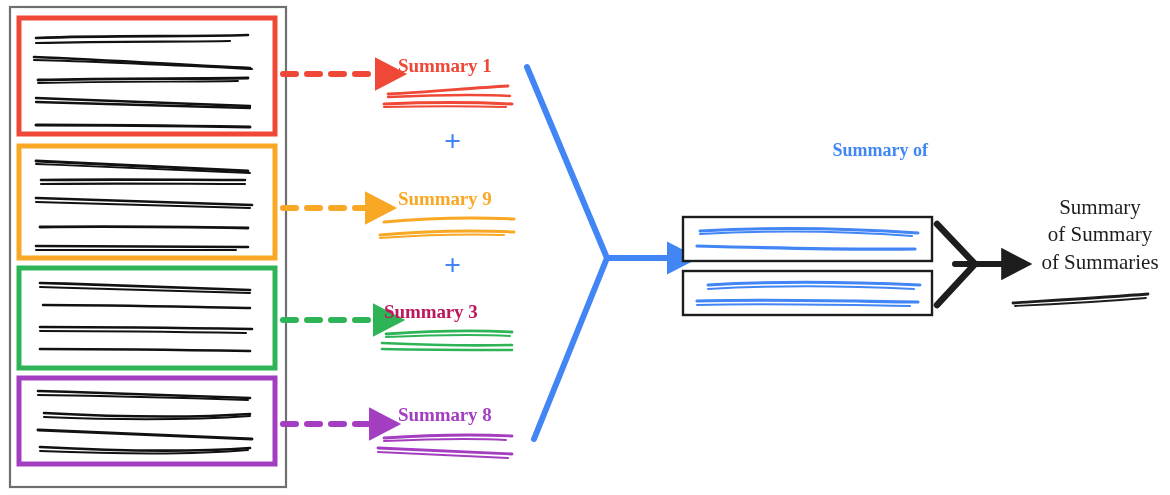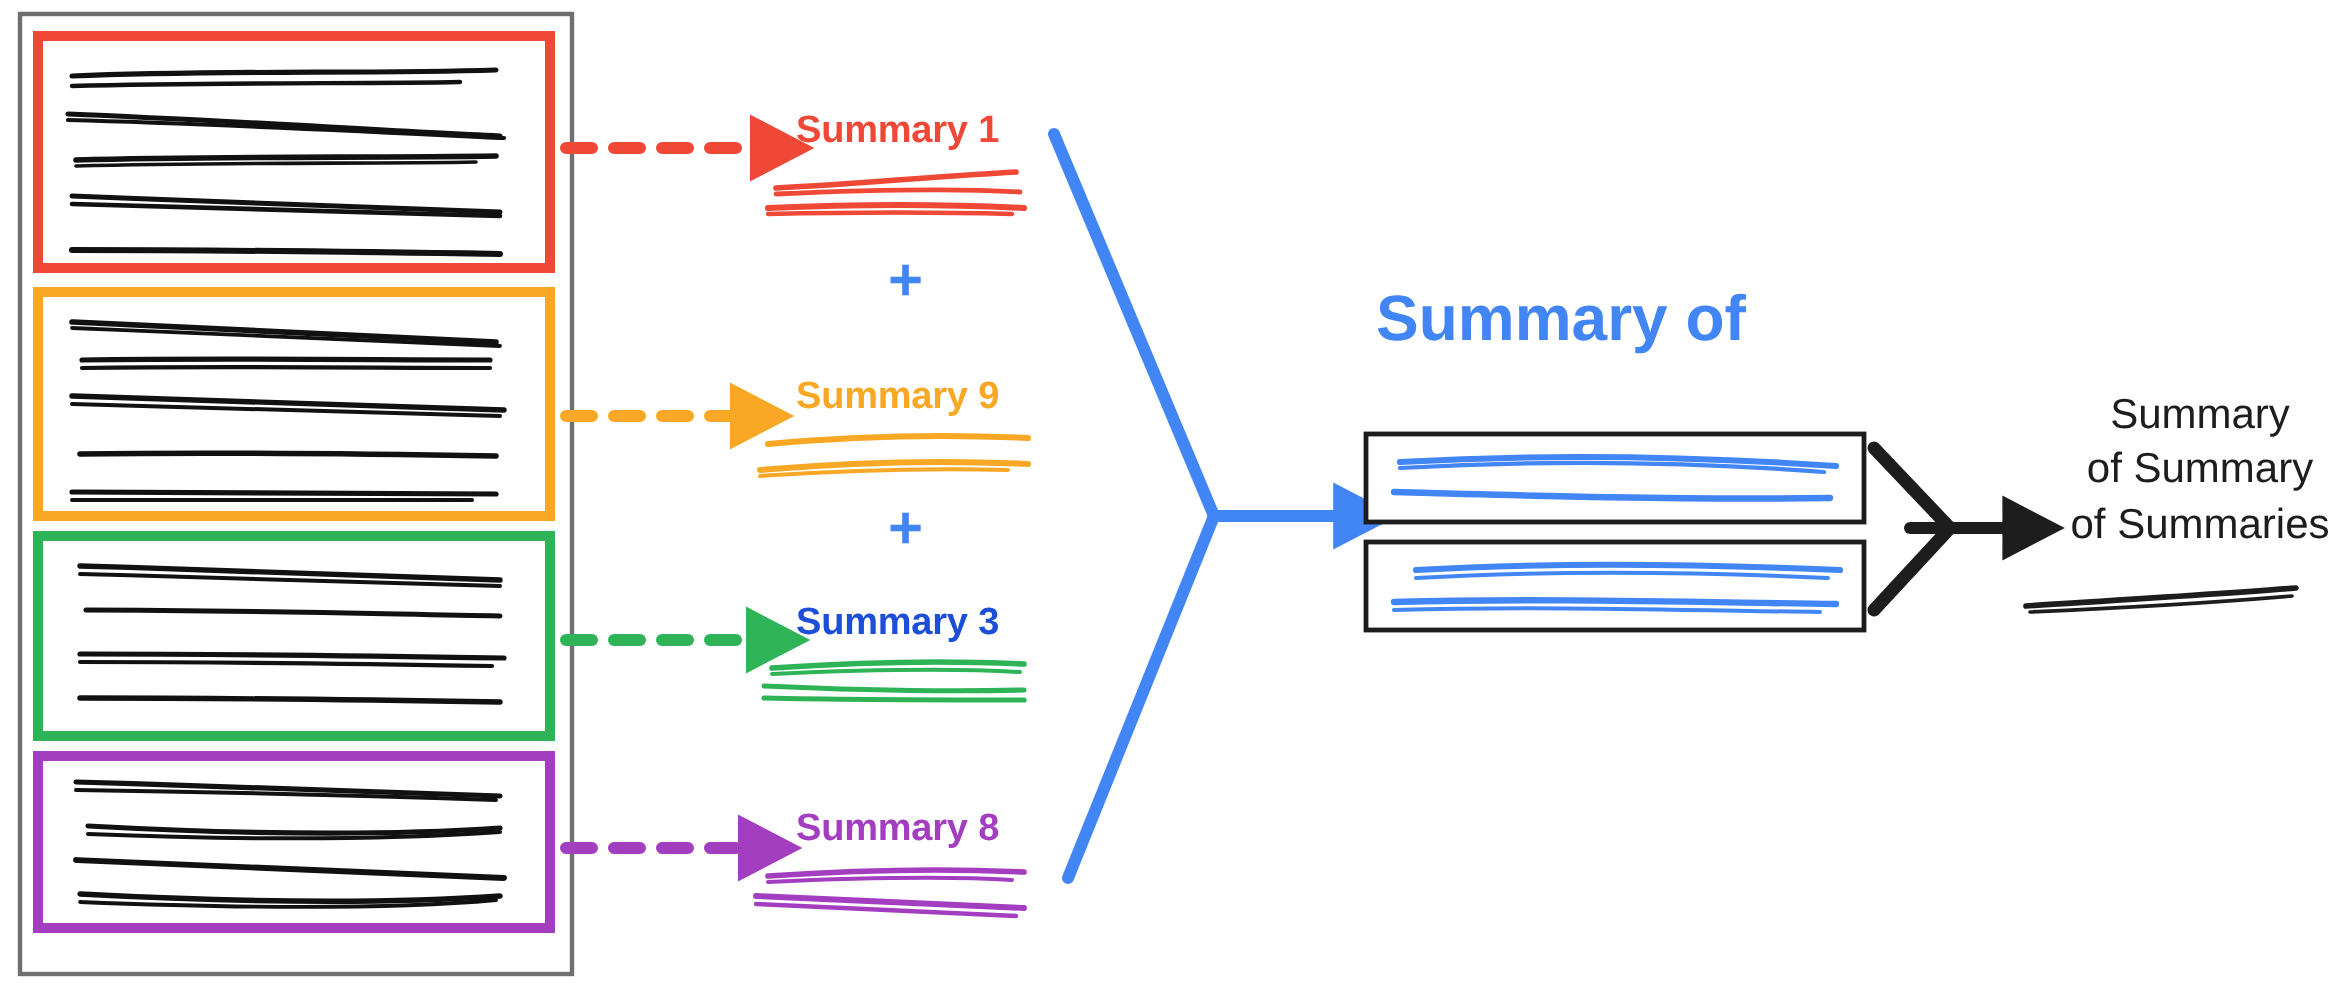--- a/index.html
+++ b/index.html
@@ -21,37 +21,37 @@
   #canvas svg.layer {
     position: absolute;
     top: 0;
     left: 0;
     width: 1170px;
     height: 495px;
   }
   .lbl {
     position: absolute;
     white-space: nowrap;
-    font-family: Liberation Sans, sans-serif;
+    font-family: Liberation Serif, serif;
     line-height: 1.18;
   }
   .summary-label {
     font-size: 19px;
     font-weight: 600;
     letter-spacing: -0.1px;
   }
   .plus-label {
     font-size: 30px;
     font-weight: 700;
     line-height: 1;
   }
   .sos-title {
-    font-size: 32px;
+    font-size: 18px;
     font-weight: 600;
-    text-align: left;
+    text-align: right;
     width: 240px;
     line-height: 1.22;
   }
   .final-title {
     font-size: 21px;
     font-weight: 400;
     text-align: center;
     width: 200px;
     line-height: 1.3;
     color: #1d1d1d;
@@ -207,21 +207,21 @@
   </svg>
 
   <div class="lbl summary-label" style="left:398px; top:55px; color:#EF4836;">Summary 1</div>
 
   <div class="lbl plus-label" style="left:444px; top:126px; color:#4285F4;">+</div>
 
   <div class="lbl summary-label" style="left:398px; top:188px; color:#F9A825;">Summary 9</div>
 
   <div class="lbl plus-label" style="left:444px; top:250px; color:#4285F4;">+</div>
 
-  <div class="lbl summary-label" style="left:398px; top:301px; color:#1d4ed8;">Summary 3</div>
+  <div class="lbl summary-label" style="left:384px; top:301px; color:#be185d;">Summary 3</div>
 
   <div class="lbl summary-label" style="left:398px; top:404px; color:#A43EC0;">Summary 8</div>
 
   <div class="lbl sos-title" style="left:688px; top:140px; color:#4285F4;">
     <div>Summary of</div>
   </div>
 
   <div class="lbl final-title" style="left:1000px; top:194px;">
     <div>Summary</div>
     <div>of Summary</div>

